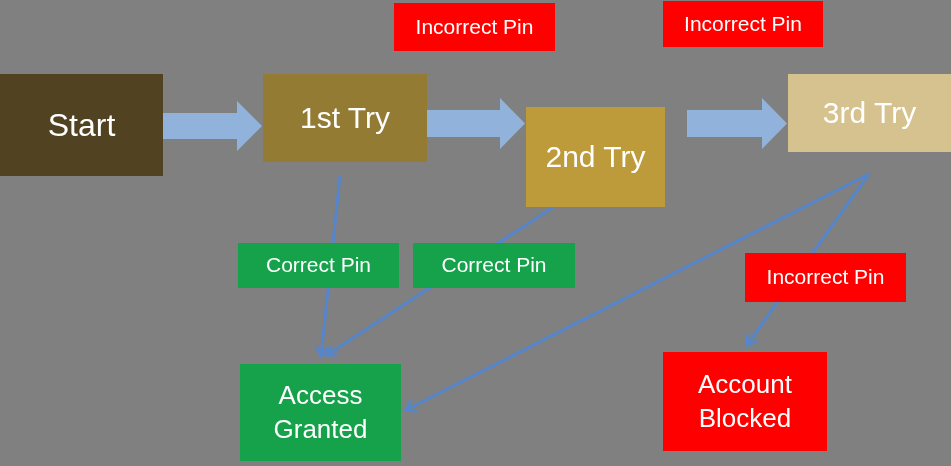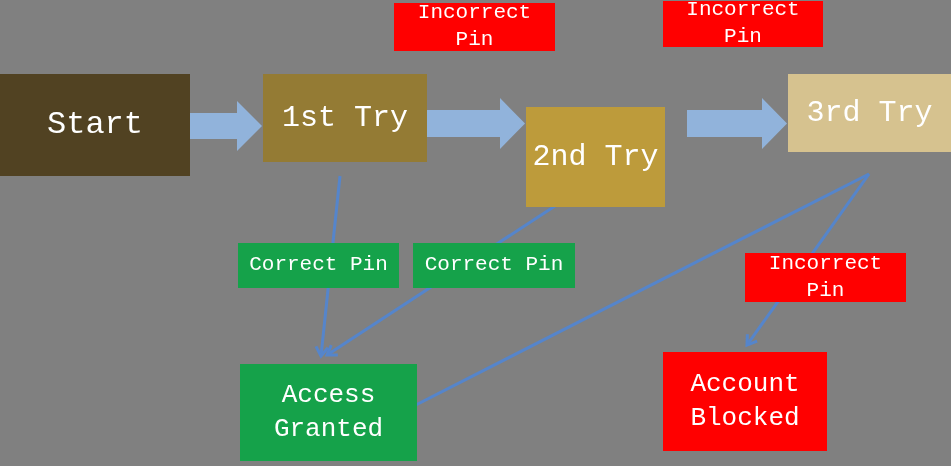--- a/index.html
+++ b/index.html
@@ -13,29 +13,28 @@
   }
   .node, .edge-label {
     position: absolute;
     display: flex;
     align-items: center;
     justify-content: center;
     text-align: center;
     color: var(--text, #ffffff);
     box-sizing: border-box;
     line-height: 1.28;
-    font-family: Liberation Mono, monospace;
   }
   
-  .node-start   { left: 0px;   top: 74px; width: 190px; height: 102px; background: var(--start_box);  font-size: 32px; }
+  .node-start   { left: 0px;   top: 74px; width: 163px; height: 102px; background: var(--start_box);  font-size: 32px; }
   .node-try1    { left: 263px; top: 74px; width: 164px; height: 88px; background: var(--try1_box);   font-size: 30px; }
   .node-try2    { left: 526px; top: 72px; width: 139px; height: 100px; background: var(--try2_box);   font-size: 30px; margin-top: 35px; }
   .node-try3    { left: 788px; top: 74px; width: 163px; height: 78px;  background: var(--try3_box);   font-size: 30px; }
   
-  .node-access  { left: 240px; top: 364px; width: 177px; height: 97px; background: var(--success); font-size: 26px; padding: 0 14px; }
+  .node-access  { left: 240px; top: 364px; width: 161px; height: 97px; background: var(--success); font-size: 26px; padding: 0 14px; }
   .node-blocked { left: 663px; top: 352px; width: 164px; height: 99px; background: var(--failure); font-size: 26px; padding: 7px 14px; }
   
   .edge-label { font-size: 21px; }
   .lbl-incorrect1 { left: 394px; top: 3px;   width: 161px; height: 48px; background: var(--failure); }
   .lbl-incorrect2 { left: 663px; top: 1px;   width: 160px; height: 46px; background: var(--failure); }
   .lbl-incorrect3 { left: 745px; top: 253px; width: 161px; height: 49px; background: var(--failure); }
   .lbl-correct1   { left: 238px; top: 243px; width: 161px; height: 45px; background: var(--success); }
   .lbl-correct2   { left: 413px; top: 243px; width: 162px; height: 45px; background: var(--success); }
   
   svg.arrows { position: absolute; left: 0; top: 0; z-index: 1; }

